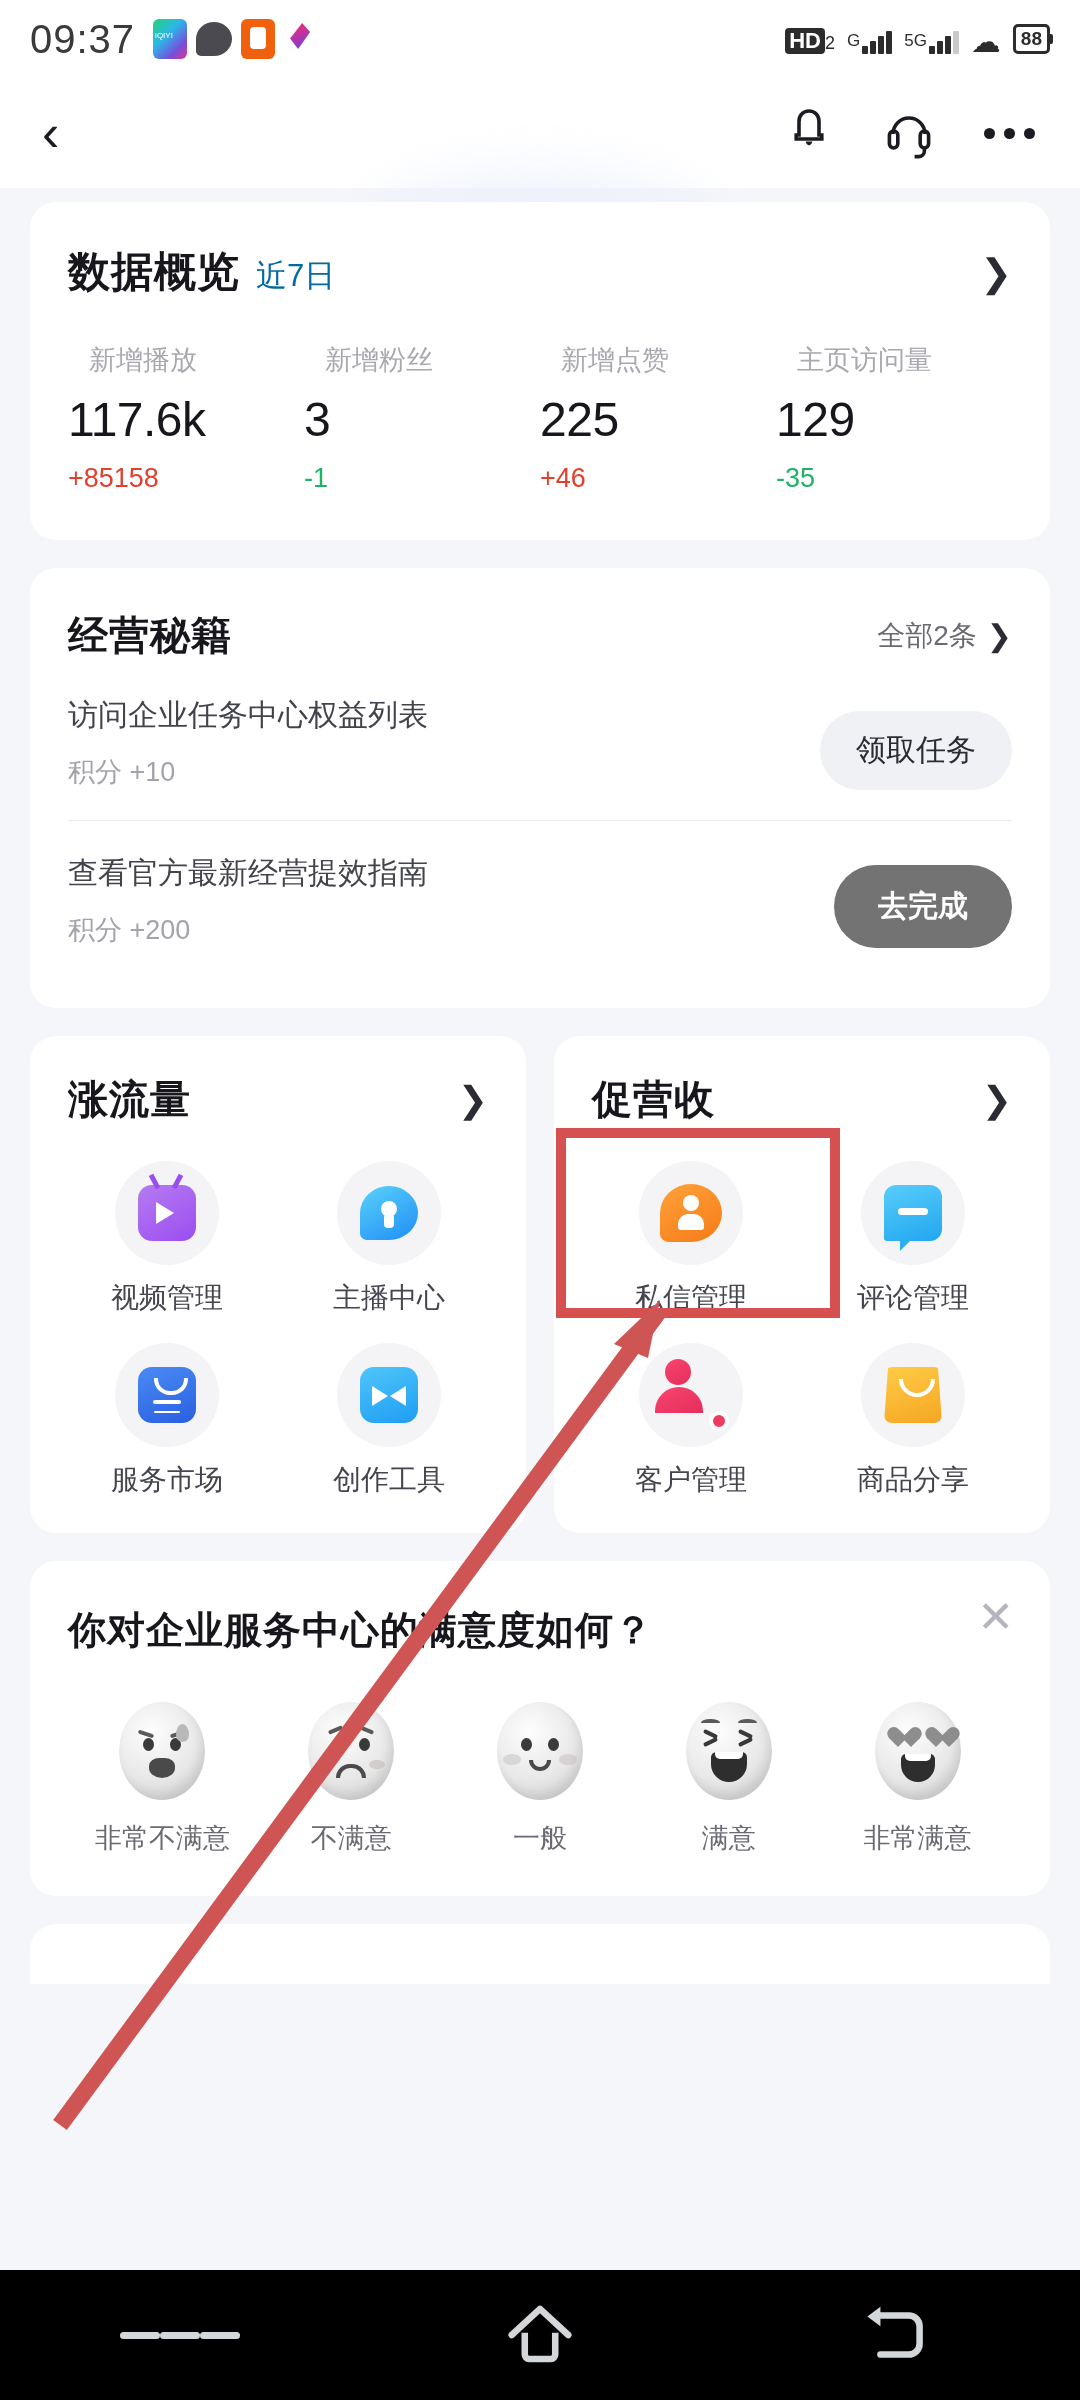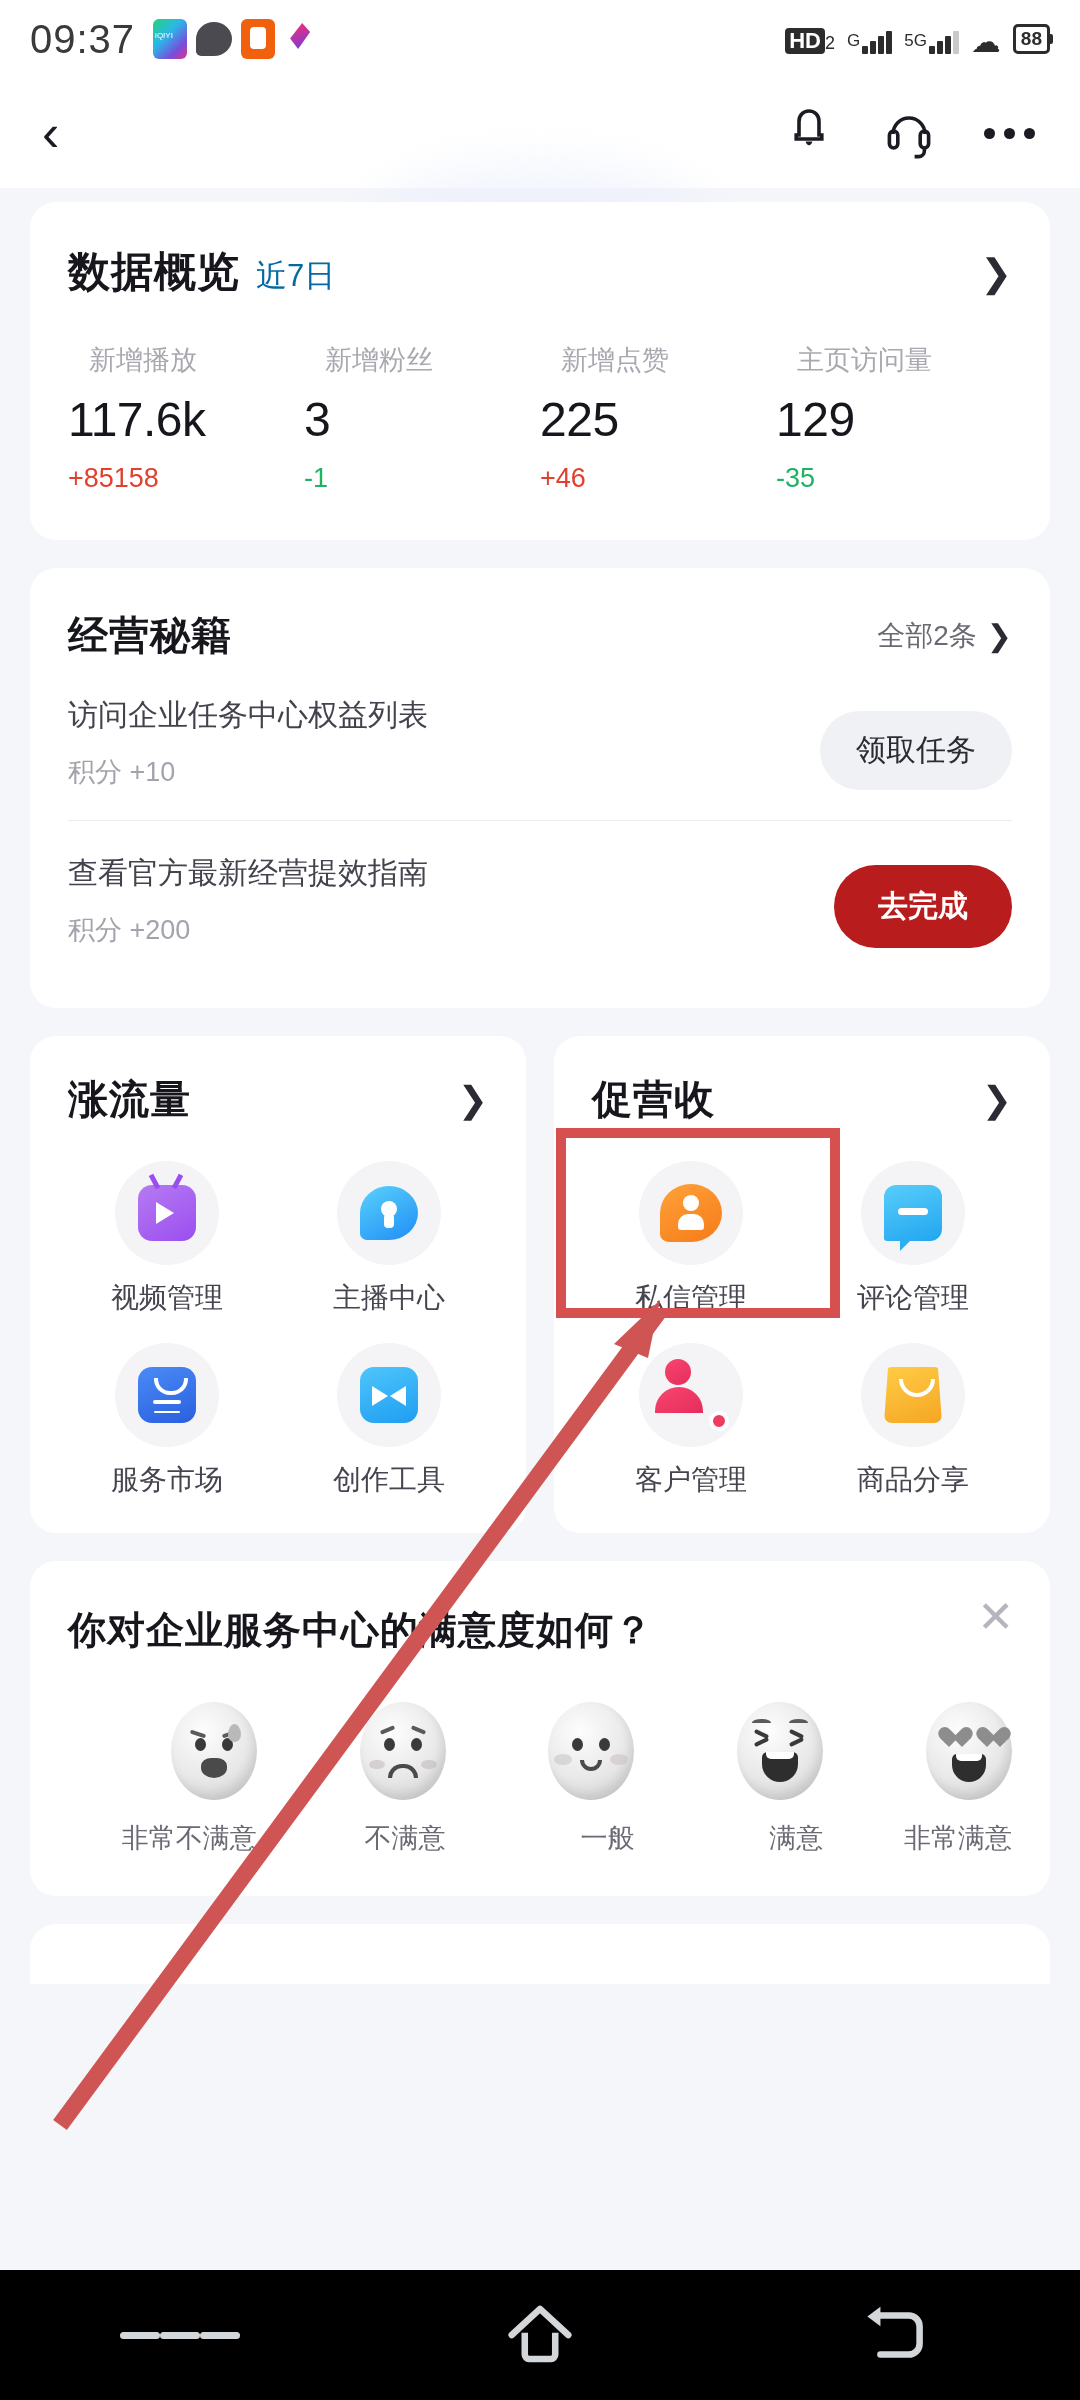--- a/index.html
+++ b/index.html
@@ -77,21 +77,21 @@
   .tips-title { font-size:40px; font-weight:bold; color:#16161c; letter-spacing:1px; }
   .tips-all { margin-left:auto; font-size:28px; color:#6a6a74; display:flex; align-items:center; gap:10px; }
   .tips-all .cv { font-size:30px; font-weight:300; color:#2b2b33; }
   .task { display:flex; align-items:flex-end; padding:32px 0 30px; }
   .task + .task { border-top:1px solid #eeeef2; }
   .t-texts { flex:1; }
   .t-title { font-size:30px; color:#43434d; }
   .t-points { font-size:27px; color:#a3a3ad; margin-top:18px; }
   .btn-ghost { background:#f0f1f5; color:#2b2b33; font-size:30px;
      padding:19px 36px; border-radius:40px; border:none; }
-  .btn-primary { background:#b91c1c; color:#fff; font-size:30px;
+  .btn-primary { background:#737373; color:#fff; font-size:30px;
      padding:21px 44px; border-radius:44px; border:none; font-weight:bold; }
 
   
   .grids { display:flex; gap:28px; margin-top:28px; }
   .gcard { flex:1; padding:36px 26px 34px; }
   .g-head { display:flex; align-items:center; padding:0 12px; }
   .g-title { font-size:40px; font-weight:bold; color:#16161c; letter-spacing:1px; }
   .g-arrow { margin-left:auto; font-size:36px; color:#2b2b33; font-weight:300; }
   .g-grid { display:grid; grid-template-columns:1fr 1fr; row-gap:26px; margin-top:34px; }
   .g-item { display:flex; flex-direction:column; align-items:center; }
@@ -151,21 +151,21 @@
   .ic-bag .sq { background:linear-gradient(160deg,#ffcc46,#f5a623);
      clip-path:polygon(7% 0,93% 0,100% 100%,0 100%); border-radius:8px; }
   .ic-bag .sq::before { content:""; position:absolute; left:15px; top:12px; width:28px; height:14px;
      border:4px solid #fff; border-top:none; border-radius:0 0 18px 18px; }
 
   
   .survey { margin-top:28px; padding:44px 38px 40px; }
   .sv-q { font-size:38px; color:#16161c; font-weight:bold; letter-spacing:1px; }
   .sv-close { position:absolute; right:36px; top:34px; font-size:44px; color:#b5b5bd; font-weight:300; line-height:1; }
   .faces { display:flex; margin-top:46px; }
-  .face-item { flex:1; display:flex; flex-direction:column; align-items:flex-end; }
+  .face-item { flex:1; display:flex; flex-direction:column; align-items:center; }
   .face { width:86px; height:98px; border-radius:50%;
      background:radial-gradient(circle at 38% 30%, #fdfdfd 0%, #e8e8e8 55%, #c9c9c9 100%);
      position:relative; box-shadow:inset -4px -6px 10px rgba(0,0,0,.08); }
   .eye { position:absolute; width:11px; height:13px; background:#3a3a3a; border-radius:50%; top:36px; }
   .eye.l { left:24px; } .eye.r { right:24px; }
   .mouth { position:absolute; left:50%; transform:translateX(-50%); }
   .f1 .mouth { top:56px; width:26px; height:20px; background:#4a4a4a; border-radius:40% 40% 50% 50%; }
   .f1 .brow { position:absolute; top:30px; width:16px; height:4px; background:#5a5a5a; border-radius:2px; }
   .f1 .brow.l { left:19px; transform:rotate(18deg); } .f1 .brow.r { right:19px; transform:rotate(-18deg); }
   .f1 .drop { position:absolute; right:16px; top:22px; width:13px; height:18px;

